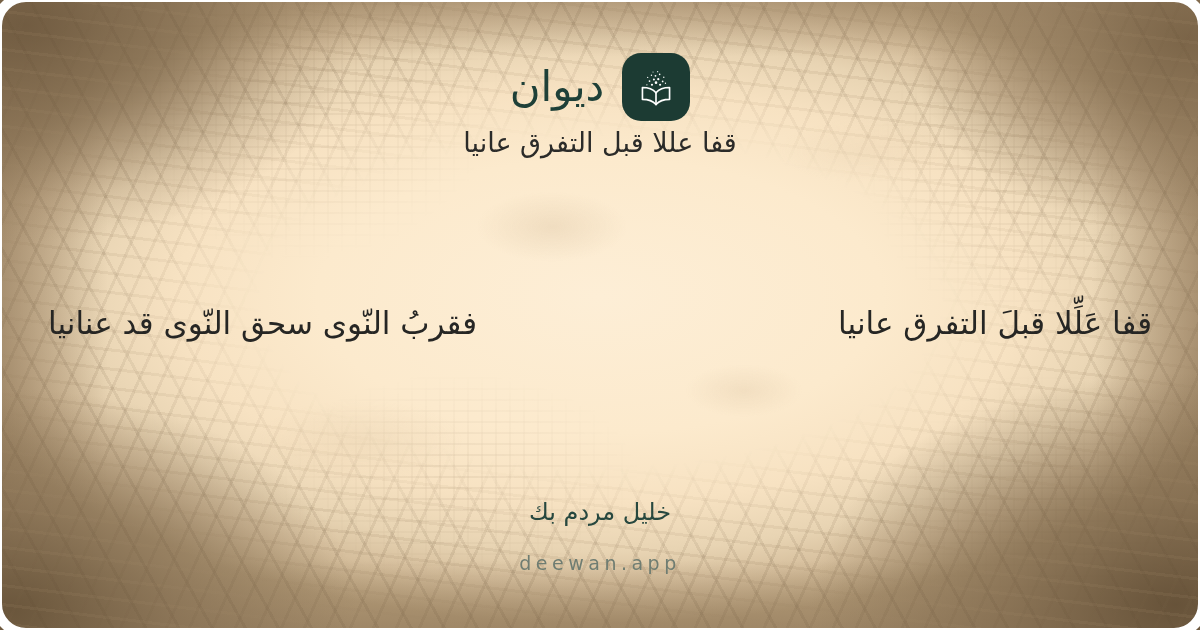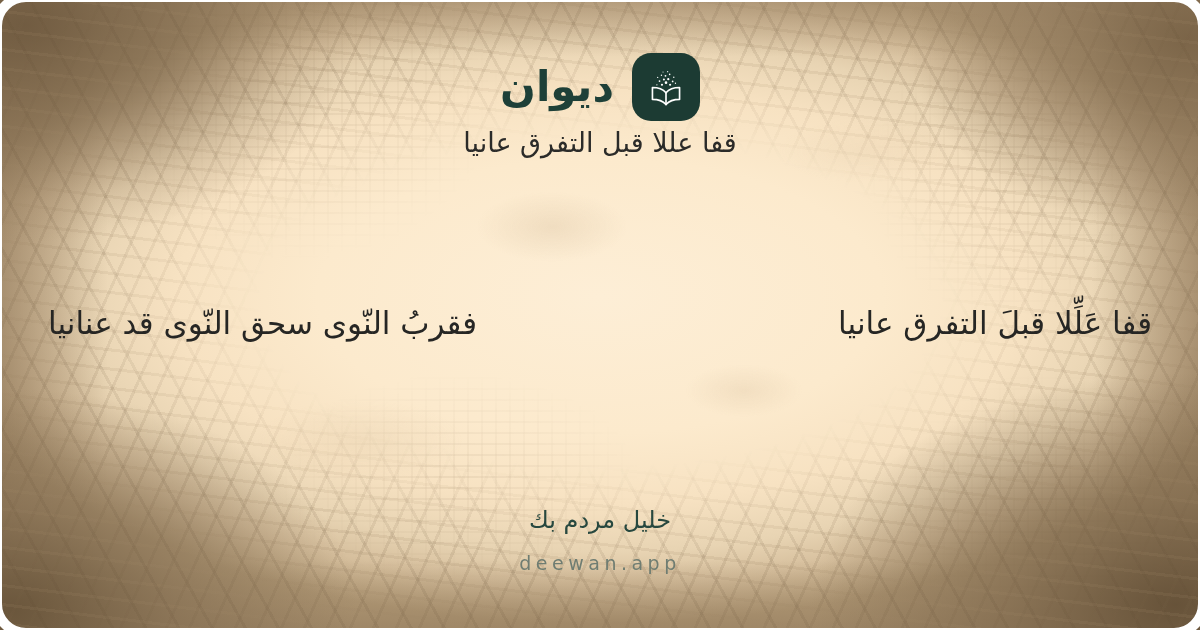--- a/index.html
+++ b/index.html
@@ -137,21 +137,21 @@
   
   .brand {
     display: flex;
     align-items: center;
     gap: 18px;
     margin-top: 53px;
     direction: rtl;
   }
   .brand-name {
     font-size: 42px;
-    font-weight: 700;
+    font-weight: 400;
     color: #1e4038;
     line-height: 1;
     letter-spacing: 0;
   }
   .logo-tile {
     width: 68px;
     height: 68px;
     border-radius: 19px;
     background: #1c3b33;
     display: flex;
@@ -213,21 +213,21 @@
     text-align: center;
     direction: rtl;
   }
   .poet-name {
     font-size: 24px;
     font-weight: 400;
     color: #27483f;
     line-height: 1.3;
   }
   .site-url {
-    margin-top: 16px;
+    margin-top: 24px;
     font-size: 19px;
     font-weight: 400;
     color: #6f7d72;
     letter-spacing: 4.5px;
     direction: ltr;
   }
 </style>
 </head>
 <body>
 

